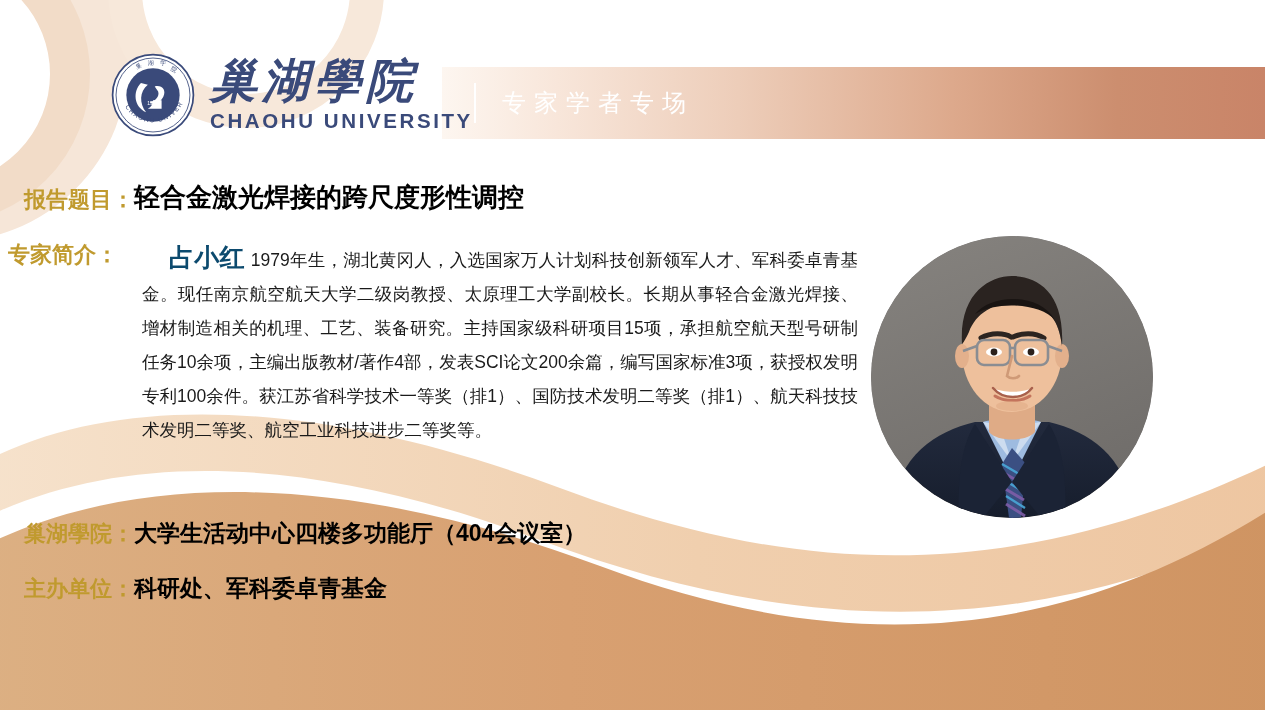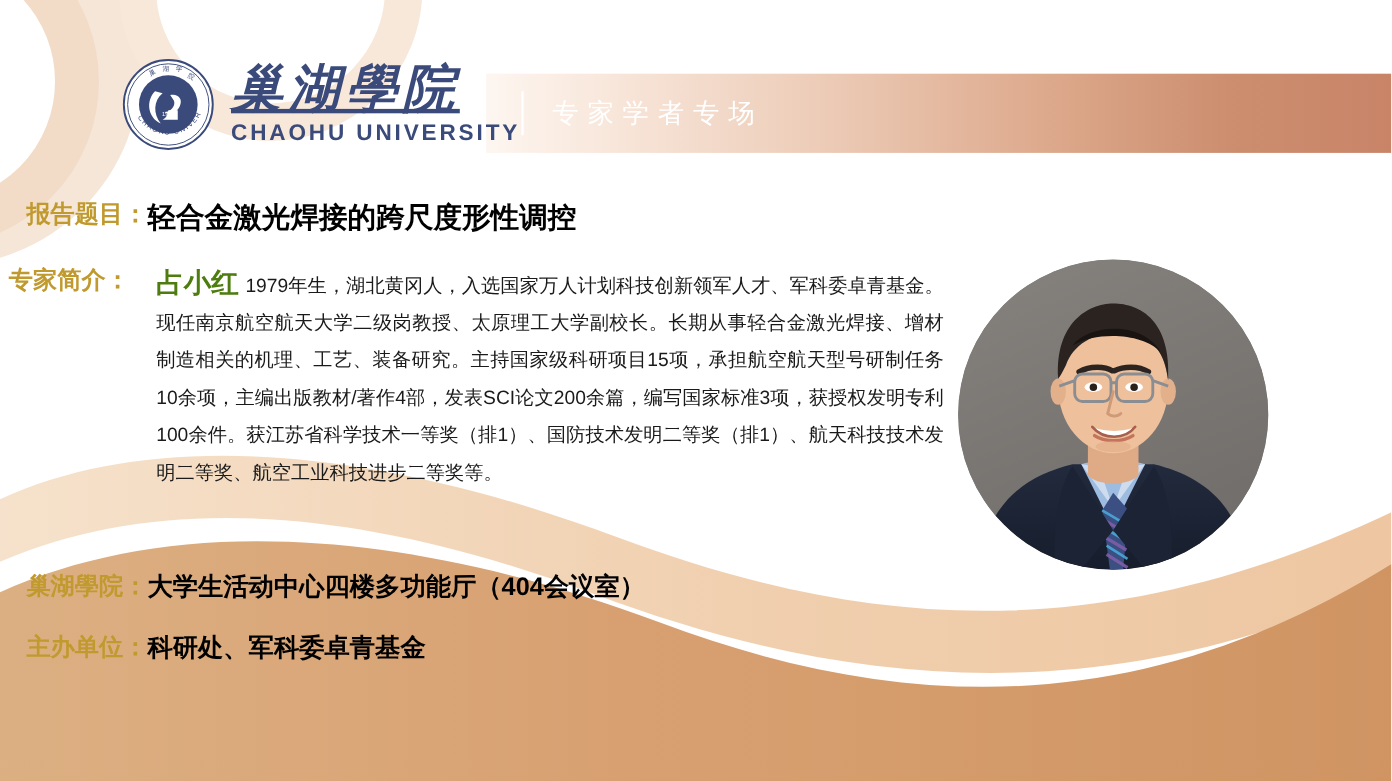--- a/index.html
+++ b/index.html
@@ -117,36 +117,35 @@
     align-items: flex-start;
   }
   .logo-cn {
     color: #3a4a7a;
     font-size: 47px;
     font-weight: bold;
     line-height: 1;
     letter-spacing: 5px;
     font-family: "DejaVu Serif", "Liberation Serif", serif;
     font-style: italic;
-    text-decoration: underline;
   }
   .logo-en {
     color: #3a4a7a;
     font-size: 20.5px;
     font-weight: bold;
     letter-spacing: 2.6px;
     margin-top: 5px;
     font-family: "Liberation Sans", sans-serif;
   }
 
   
   .row {
     position: absolute;
     display: flex;
-    align-items: flex-start;
+    align-items: flex-end;
   }
   .lbl {
     color: #c09a2e;
     font-size: 22px;
     font-weight: bold;
     white-space: nowrap;
     flex: none;
   }
   .val-strong {
     color: #000000;
@@ -164,22 +163,23 @@
   .bio-body {
     font-size: 17.5px;
     color: #1a1a1a;
     line-height: 34px;
     text-align: justify;
     width: 718px;
   }
   .bio-name {
     font-size: 25px;
     font-weight: bold;
-    color: #4d7c0f;
+    color: #0c4a6e;
     margin-right: 6px;
+    margin-left: 27px;
   }
 
   .row-time  { left: 24px; top: 463px; }
   .row-place { left: 24px; top: 518px; }
   .row-host  { left: 24px; top: 573px; }
 
   
   .portrait {
     position: absolute;
     left: 871px;

